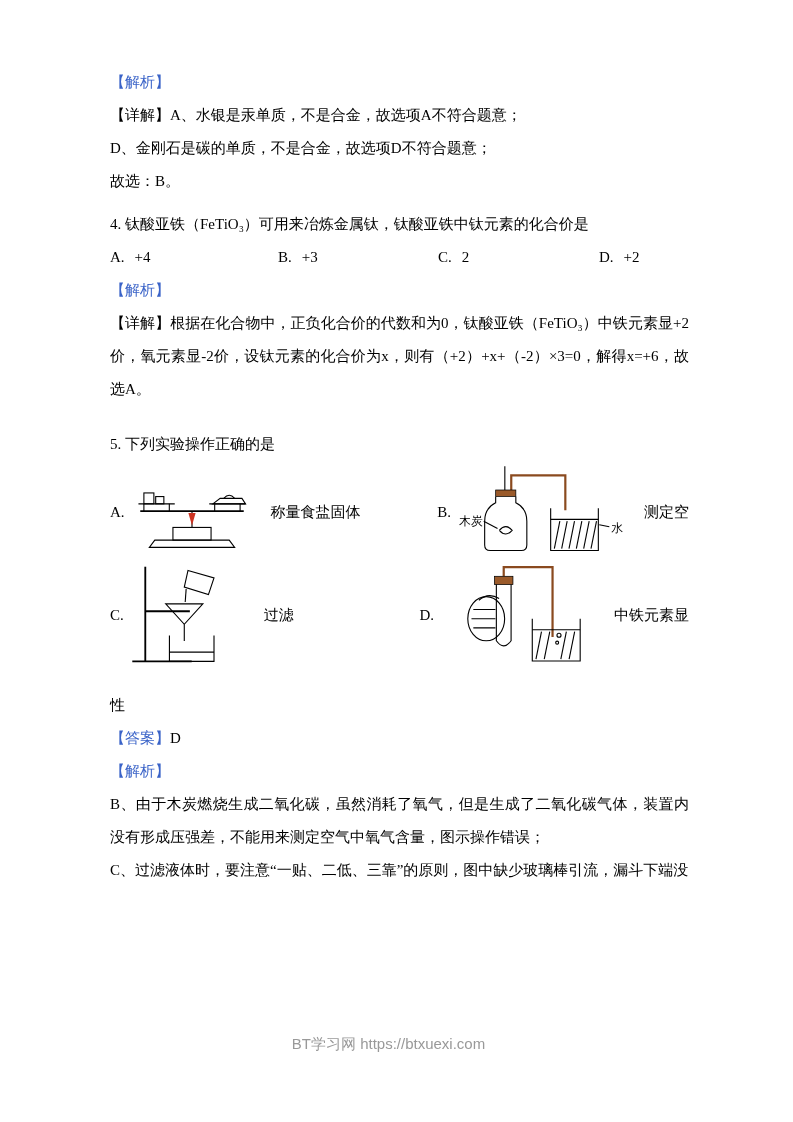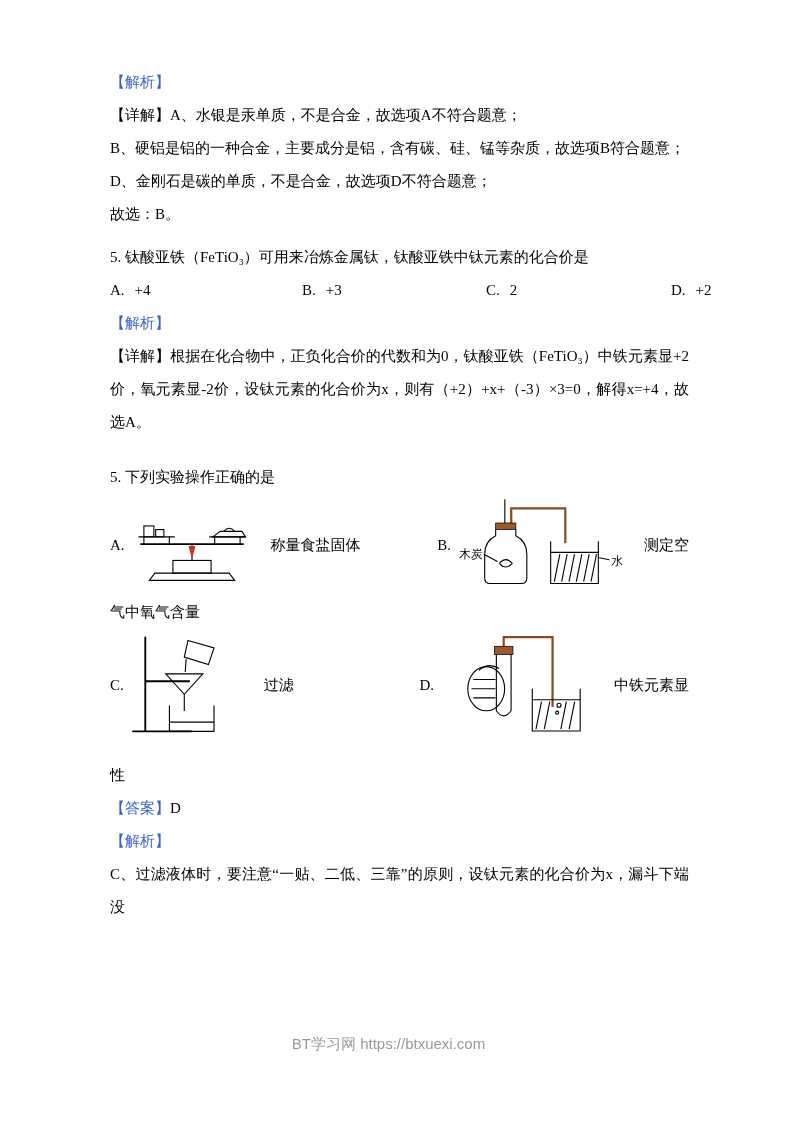--- a/index.html
+++ b/index.html
@@ -13,21 +13,21 @@
   }
   .content{
     position:absolute;left:110px;right:104px;top:66px;
     font-size:15px;line-height:2.2;
     text-align:justify;
   }
   p{margin:0;}
   .blue{color:var(--accent,#3a63c8);}
   .mt10{margin-top:10px;}
   .mt6{margin-top:22px;}
-  .opts4{display:grid;grid-template-columns:168px 160px 161px 1fr;gap:24px;}
+  .opts4{display:grid;grid-template-columns:168px 160px 161px 1fr;}
   .opts4 span{white-space:nowrap;}
   .optgap{display:inline-block;width:10px;}
   .figrow{display:flex;align-items:center;margin:4px 0;}
   .figrow .oplabel{margin-right:8px;}
   .figrow .cap{margin-left:20px;white-space:nowrap;}
   .spacer{flex:1;}
   svg{display:block;}
   .ln{stroke:#000;fill:none;stroke-width:1.2;}
   .ln2{stroke:#000;fill:none;stroke-width:2;}
   .stopper{stroke:#000;stroke-width:0.8;}
@@ -39,33 +39,32 @@
   }
 </style>
 </head>
 <body>
 
 <div class="page">
   <div class="content">
 
     <p class="blue">【解析】</p>
     <p>【详解】A、水银是汞单质，不是合金，故选项A不符合题意；</p>
-    <p>B、硬铝是铝的一种合金，主要成分是铝，含有碳、硅、锰等杂质，故选项B符合题意；</p>
     <p>D、金刚石是碳的单质，不是合金，故选项D不符合题意；</p>
     <p>故选：B。</p>
 
-    <p class="mt10">5. 钛酸亚铁（FeTiO₃）可用来冶炼金属钛，钛酸亚铁中钛元素的化合价是</p>
+    <p class="mt10">4. 钛酸亚铁（FeTiO₃）可用来冶炼金属钛，钛酸亚铁中钛元素的化合价是</p>
     <div class="opts4">
       <span><span>A.</span><span class="optgap"></span><span>+4</span></span>
       <span><span>B.</span><span class="optgap"></span><span>+3</span></span>
       <span><span>C.</span><span class="optgap"></span><span>2</span></span>
       <span><span>D.</span><span class="optgap"></span><span>+2</span></span>
     </div>
     <p class="blue">【解析】</p>
-    <p>【详解】根据在化合物中，正负化合价的代数和为0，钛酸亚铁（FeTiO₃）中铁元素显+2价，氧元素显-2价，设钛元素的化合价为x，则有（+2）+x+（-3）×3=0，解得x=+4，故选A。</p>
+    <p>【详解】根据在化合物中，正负化合价的代数和为0，钛酸亚铁（FeTiO₃）中铁元素显+2价，氧元素显-2价，设钛元素的化合价为x，则有（+2）+x+（-2）×3=0，解得x=+6，故选A。</p>
 
     <p class="mt6">5. 下列实验操作正确的是</p>
 
     <div class="figrow">
       <span class="oplabel">A.</span>
       <svg width="118" height="80" viewBox="0 0 130 86">
         <line class="ln2" x1="8" y1="42" x2="122" y2="42"></line>
         <line class="ln" x1="65" y1="42" x2="65" y2="60"></line>
         <polygon points="61,44 69,44 65,58" fill="#cc3322"></polygon>
         <rect class="ln" x="44" y="60" width="42" height="14"></rect>
@@ -98,21 +97,20 @@
         <line class="ln" x1="112" y1="90" x2="118" y2="60"></line>
         <line class="ln" x1="120" y1="90" x2="126" y2="60"></line>
         <line class="ln" x1="128" y1="90" x2="134" y2="60"></line>
         <line class="ln" x1="136" y1="90" x2="142" y2="60"></line>
         <line class="ln" x1="144" y1="90" x2="150" y2="60"></line>
         <text class="svgtext" x="166" y="72">水</text>
         <line class="ln" x1="164" y1="66" x2="153" y2="64"></line>
       </svg>
       <span class="cap">测定空</span>
     </div>
-    <p>气中氧气含量</p>
 
     <div class="figrow">
       <span class="oplabel">C.</span>
       <svg width="112" height="104" viewBox="0 0 120 112">
         <line class="ln2" x1="14" y1="4" x2="14" y2="106"></line>
         <line class="ln2" x1="0" y1="106" x2="64" y2="106"></line>
         <line class="ln2" x1="14" y1="52" x2="62" y2="52"></line>
         <path class="ln" d="M60,8 L88,16 L82,34 L56,26 Z"></path>
         <line class="ln" x1="58" y1="28" x2="57" y2="42"></line>
         <path class="ln" d="M36,44 L76,44 L56,66 Z"></path>
@@ -138,18 +136,19 @@
         <line class="ln" x1="138" y1="104" x2="144" y2="74"></line>
         <circle class="ln" cx="127" cy="78" r="2.2"></circle>
         <circle class="ln" cx="125" cy="86" r="1.6"></circle>
       </svg>
       <span class="cap">中铁元素显</span>
     </div>
     <p class="mt6">性</p>
 
     <p><span class="blue">【答案】</span><span>D</span></p>
     <p class="blue">【解析】</p>
-    <p>C、过滤液体时，要注意“一贴、二低、三靠”的原则，设钛元素的化合价为x，漏斗下端没</p>
+    <p>B、由于木炭燃烧生成二氧化碳，虽然消耗了氧气，但是生成了二氧化碳气体，装置内没有形成压强差，不能用来测定空气中氧气含量，图示操作错误；</p>
+    <p>C、过滤液体时，要注意“一贴、二低、三靠”的原则，图中缺少玻璃棒引流，漏斗下端没</p>
 
   </div>
 
   <div class="footer">BT学习网 https://btxuexi.com</div>
 </div>
 
 </body></html>

